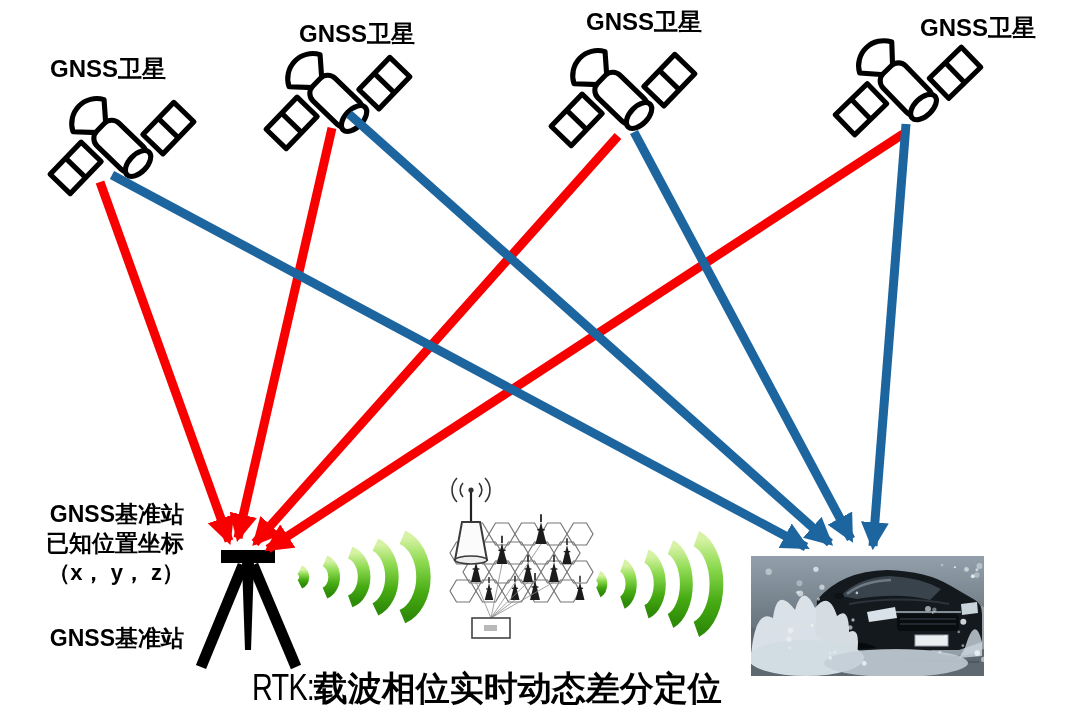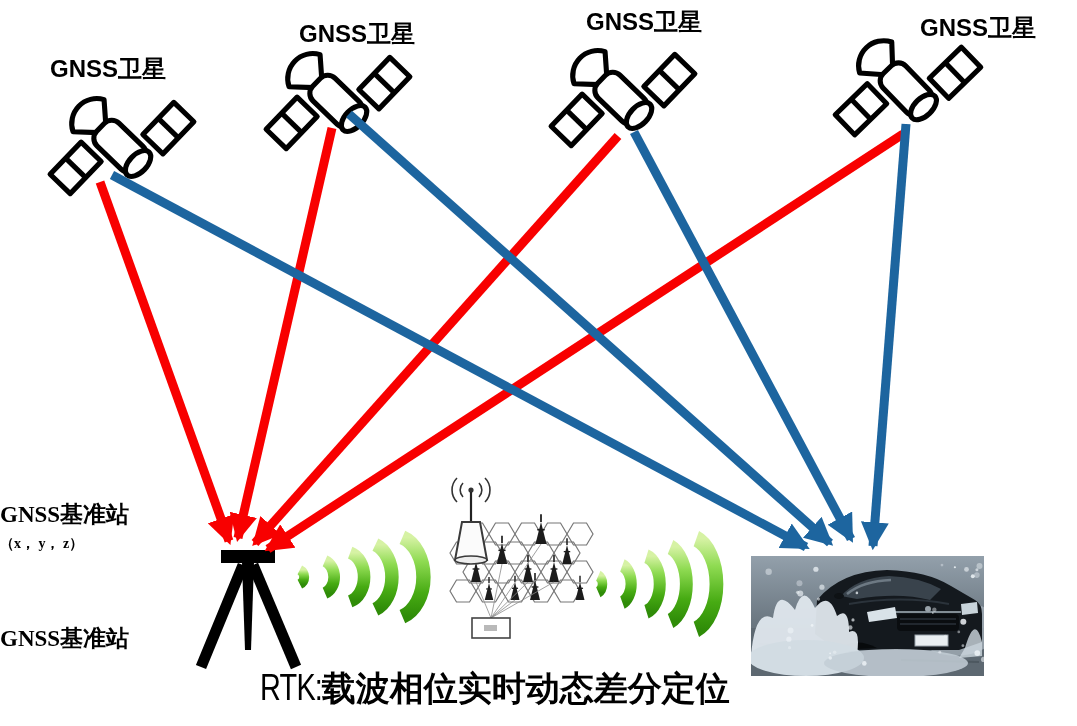--- a/index.html
+++ b/index.html
@@ -1,23 +1,23 @@
 <!DOCTYPE html>
 <html><head>
 <meta charset="utf-8">
 <style>
   html,body{margin:0;padding:0;background:#fff;}
   .stage{position:relative;width:1077px;height:726px;background:#ffffff;overflow:hidden;
          font-family:"Liberation Sans","DejaVu Sans",sans-serif;color:#000;}
   .stage svg.layer{position:absolute;left:0;top:0;}
   .sat-label{position:absolute;font-weight:bold;font-size:24px;letter-spacing:0px;white-space:nowrap;}
-  .coord-block{position:absolute;width:184px;text-align:left;font-weight:bold;
-               font-size:23px;line-height:29px;white-space:nowrap;font-family:Liberation Serif, serif;}
-  .coord-block .coords{font-size:14px;}
-  .caption{position:absolute;left:252px;top:666px;font-size:34px;white-space:nowrap;margin-left:8px;}
+  .coord-block{position:absolute;width:184px;text-align:right;font-weight:bold;
+               font-size:23px;line-height:29px;white-space:nowrap;}
+  .coord-block .coords{font-size:22px;}
+  .caption{position:absolute;left:252px;top:666px;font-size:34px;white-space:nowrap;}
   .caption .prefix{display:inline-block;transform:scaleX(0.78);transform-origin:left bottom;
                    font-weight:500;font-size:37px;letter-spacing:-1px;margin-right:-18px;}
   .caption .rest{font-weight:bold;}
 </style>
 </head>
 <body>
 
 <div class="stage">
 
   <svg class="layer" width="1077" height="726" viewBox="0 0 1077 726">
@@ -225,20 +225,21 @@
     </g>
   </svg>
 
   <div class="sat-label" style="left:50px;top:53px">GNSS卫星</div>
   <div class="sat-label" style="left:299px;top:18px">GNSS卫星</div>
   <div class="sat-label" style="left:586px;top:6px">GNSS卫星</div>
   <div class="sat-label" style="left:920px;top:12px">GNSS卫星</div>
 
   <div class="coord-block" style="left:0px;top:500px">
     <div>GNSS基准站</div>
+    <div>已知位置坐标</div>
     <div class="coords">（x， y， z）</div>
   </div>
 
   <div class="coord-block" style="left:0px;top:624px">
     <div>GNSS基准站</div>
   </div>
 
   <div class="caption">
     <span class="prefix">RTK:</span><span class="rest">载波相位实时动态差分定位</span>
   </div>

